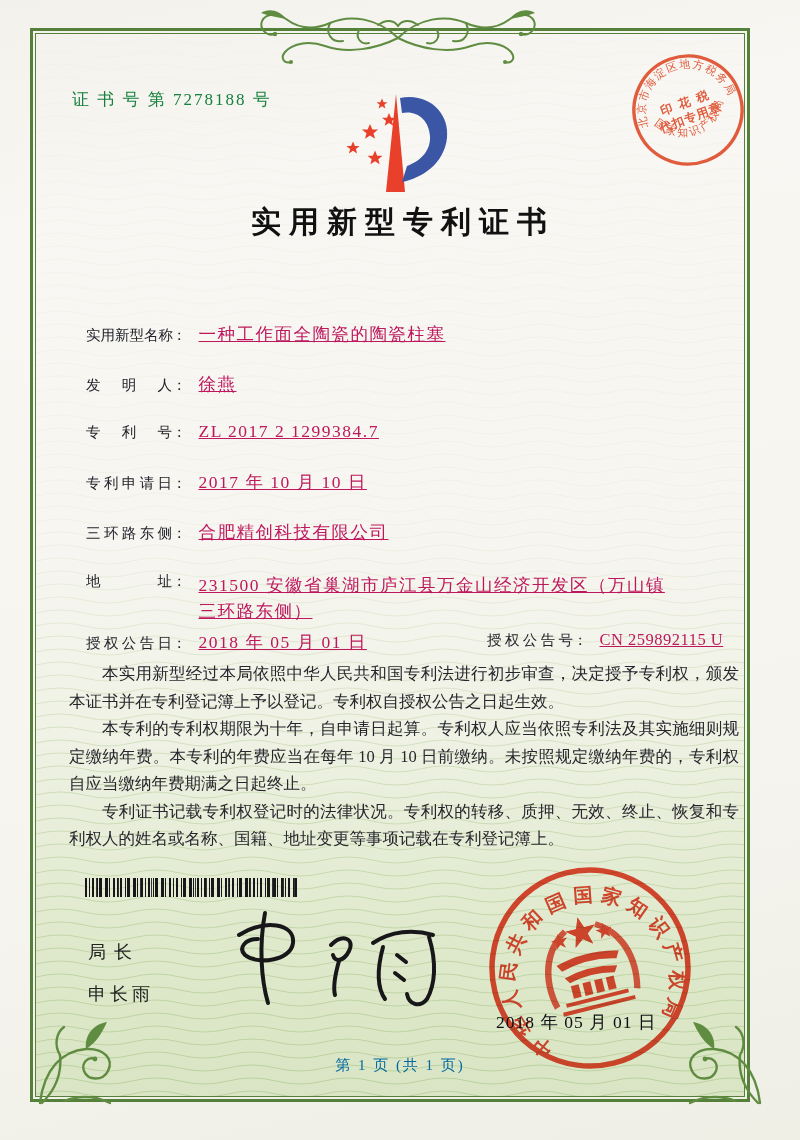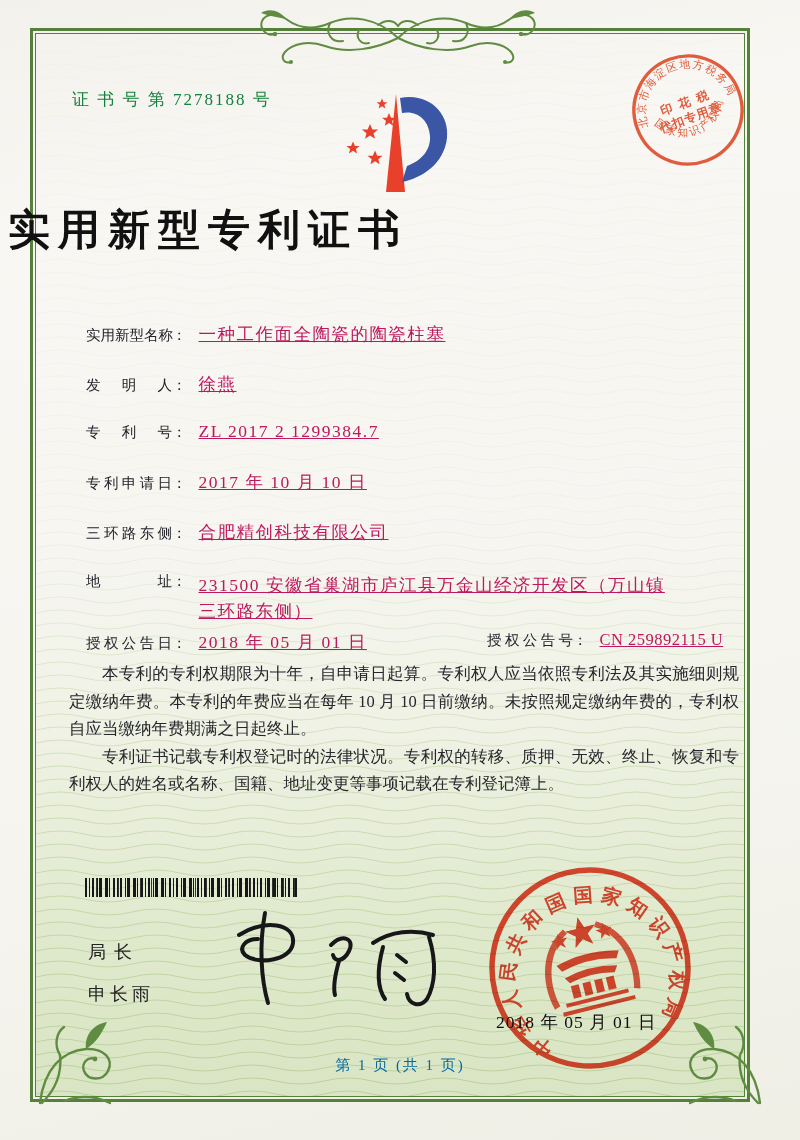--- a/index.html
+++ b/index.html
@@ -20,22 +20,22 @@
     position:absolute;left:36px;top:34px;width:708px;height:1062px;
     background:linear-gradient(180deg,rgba(226,236,206,0) 0%,rgba(226,236,206,0) 48%,
       rgba(226,236,206,.35) 66%,rgba(216,229,192,.75) 86%,#d9e5c4 100%);
     pointer-events:none;
   }
   .waves{position:absolute;left:36px;top:34px;pointer-events:none;}
   .abs{position:absolute;}
   .cert-no{left:72px;top:88px;font-size:17px;letter-spacing:2px;color:#15803d;}
   .logo{left:326px;top:90px;}
   .title{
-    left:0;right:2px;top:202px;text-align:left;
-    font-size:42px;font-weight:bold;letter-spacing:8px;text-indent:8px;color:#111;
+    left:0;right:2px;top:202px;text-align:center;
+    font-size:30px;font-weight:bold;letter-spacing:8px;text-indent:8px;color:#111;
   }
   .frow{position:absolute;left:86px;white-space:nowrap;}
   .flabel{
     display:inline-block;width:86px;font-size:14.5px;color:#22222a;
     text-align:justify;text-align-last:justify;vertical-align:baseline;
   }
   .fcolon{font-size:14.5px;color:#22222a;margin-right:12px;}
   .fvalue{font-size:17.5px;letter-spacing:1.5px;color:#be185d;text-decoration:underline;}
   .frow.addr .flabel,.frow.addr .fcolon{vertical-align:top;}
   .addr-val{display:inline-block;width:478px;white-space:pre-line;line-height:26px;}
@@ -161,20 +161,21 @@
 三环路东侧）</span>
 </div>
 <div class="frow" style="top:630px">
   <span class="flabel">授权公告日</span><span class="fcolon">：</span><span class="fvalue">2018 年 05 月 01 日</span>
 </div>
 <div class="grant-no" style="top:630px">
   <span class="flabel">授权公告号</span><span class="fcolon">：</span><span class="fvalue">CN 259892115 U</span>
 </div>
 
 <div class="abs bodytext">
+  <p>本实用新型经过本局依照中华人民共和国专利法进行初步审查，决定授予专利权，颁发本证书并在专利登记簿上予以登记。专利权自授权公告之日起生效。</p>
   <p>本专利的专利权期限为十年，自申请日起算。专利权人应当依照专利法及其实施细则规定缴纳年费。本专利的年费应当在每年 10 月 10 日前缴纳。未按照规定缴纳年费的，专利权自应当缴纳年费期满之日起终止。</p>
   <p>专利证书记载专利权登记时的法律状况。专利权的转移、质押、无效、终止、恢复和专利权人的姓名或名称、国籍、地址变更等事项记载在专利登记簿上。</p>
 </div>
 
 <div class="abs barcode"></div>
 
 <div class="abs post-title">局长</div>
 <div class="abs post-name">申长雨</div>
 
 <svg class="abs signature" width="255" height="130" viewBox="0 0 255 130">

